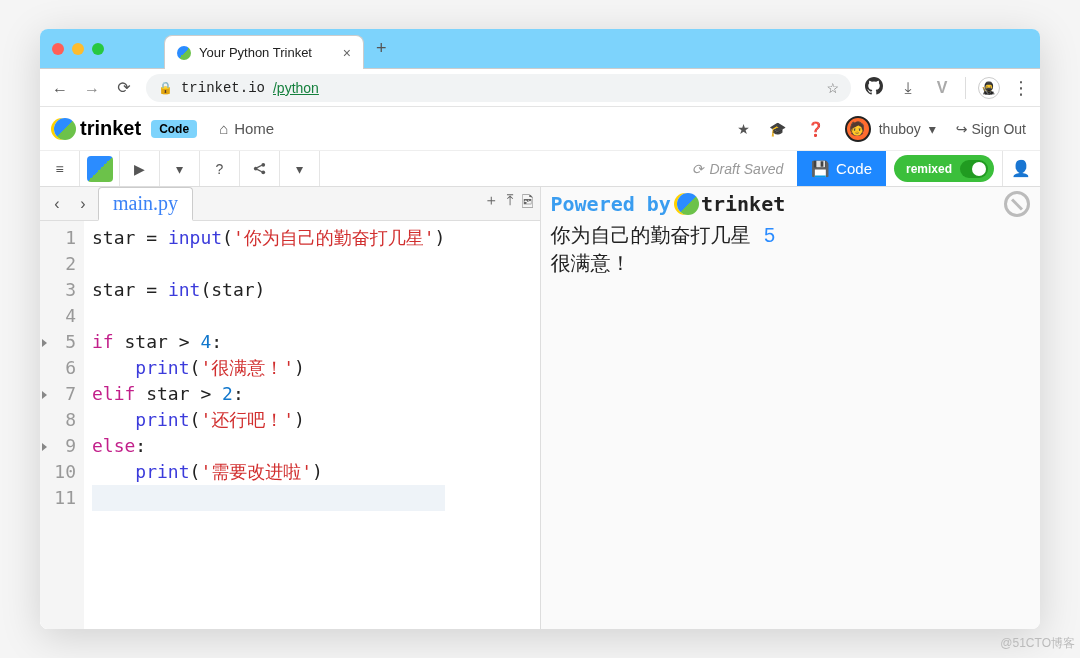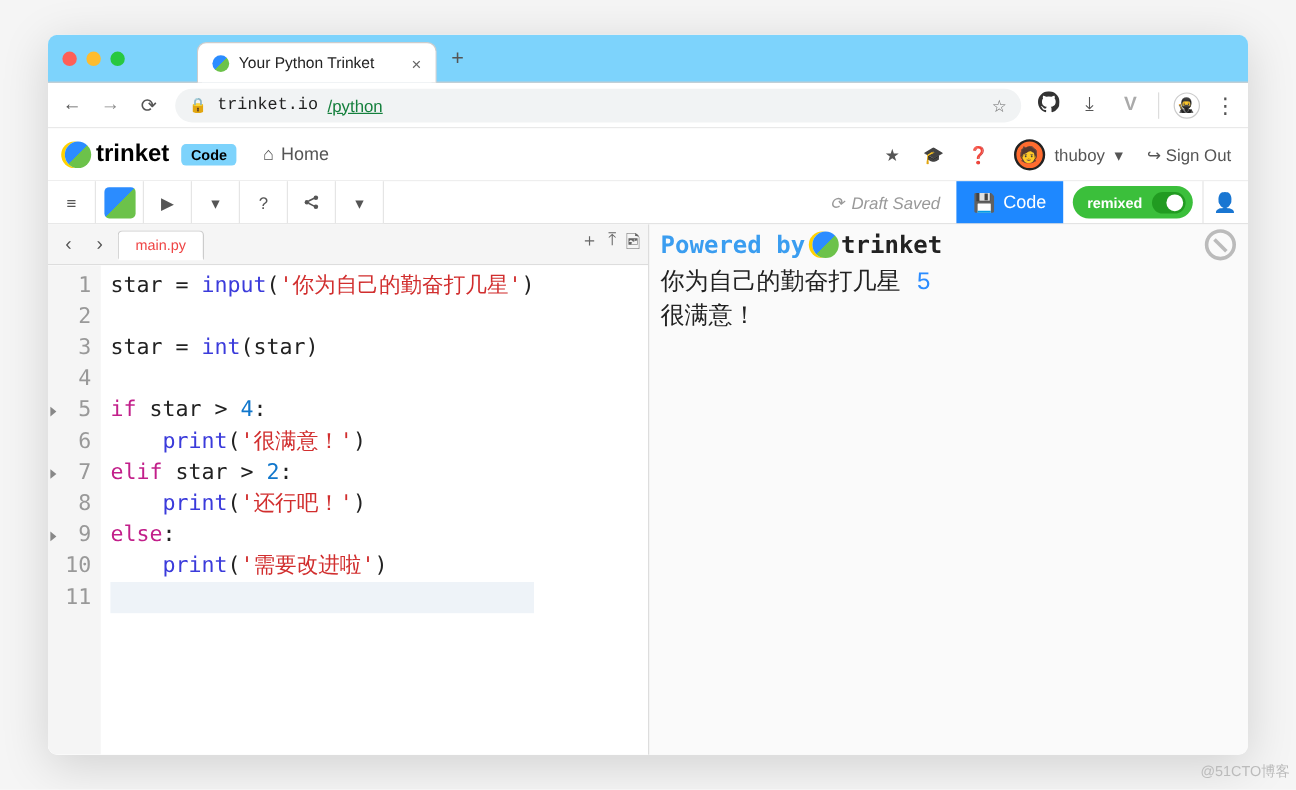--- a/index.html
+++ b/index.html
@@ -186,22 +186,22 @@
     border-right:1px solid #ddd;
   }
   .pane:last-child{border-right:none;}
   .file-tab-row{
     display:flex;align-items:center;height:34px;
     border-bottom:1px solid #ddd;background:#f5f5f5;padding:0 6px;gap:4px;
   }
   .arrow-sm{width:22px;text-align:center;color:#555;font-size:16px;cursor:pointer;}
   .file-tab{
     background:#fff;border:1px solid #ccc;border-bottom:2px solid #fff;
-    padding:4px 14px;border-radius:4px 4px 0 0;font-family:Liberation Sans, sans-serif;
-    font-size:12px;color:#ef4444;margin-bottom:-1px;
+    padding:4px 14px;border-radius:4px 4px 0 0;font-family:Liberation Serif, serif;
+    font-size:20px;color:#3b82f6;margin-bottom:-1px;
   }
   .file-tools{margin-left:auto;display:flex;gap:8px;color:#666;font-size:15px;}
   .file-tools span{cursor:pointer;}
   .editor{
     flex:1;display:flex;font-family:ui-monospace,Menlo,Consolas,monospace;
     font-size:18px;line-height:26px;background:#fff;
     overflow:auto;
   }
   .gutter{
     width:44px;text-align:right;color:#999;background:#f5f5f5;

